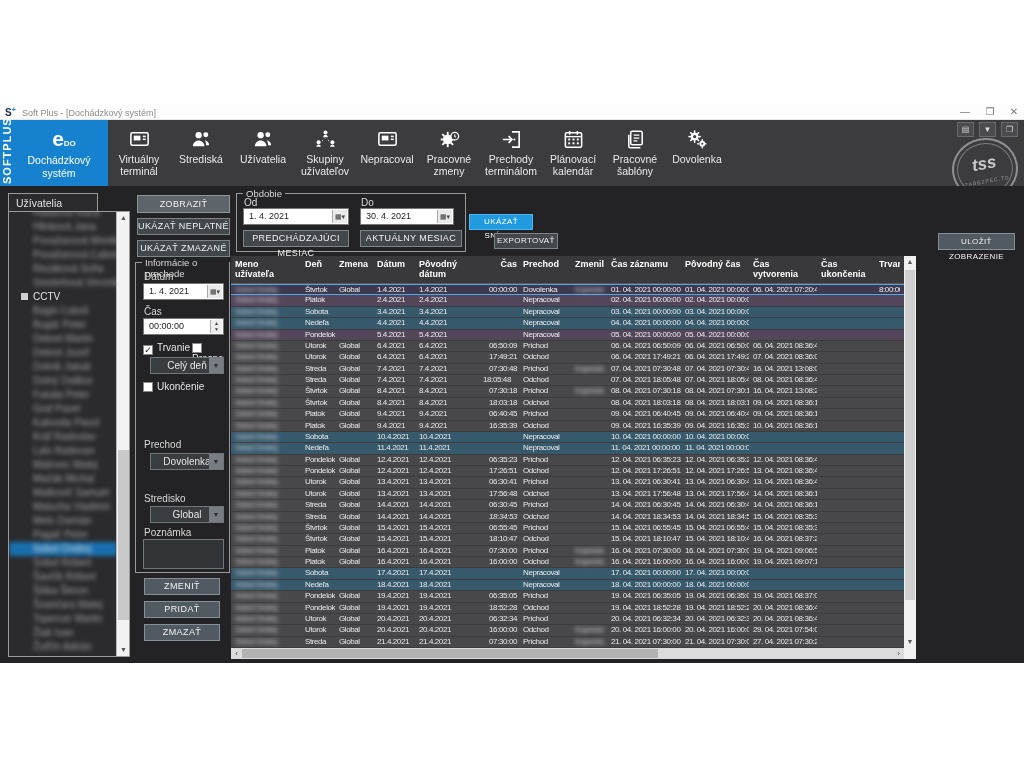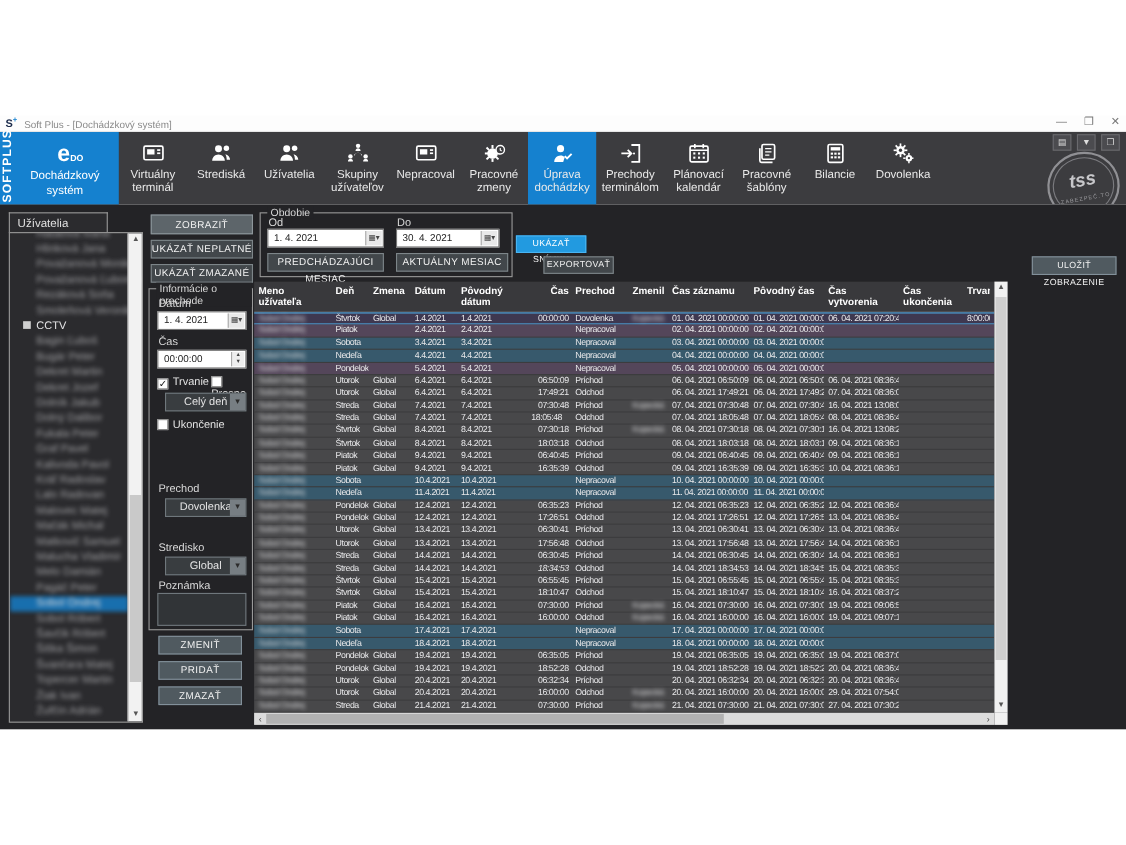--- a/index.html
+++ b/index.html
@@ -151,25 +151,20 @@
                 <rect x="14.1" y="11.05" width="3.2" height="1.9"></rect>
                 <rect x="9.2" y="4" width="1.9" height="3.2" transform="rotate(45 10.15 12)"></rect>
                 <rect x="9.2" y="16.8" width="1.9" height="3.2" transform="rotate(45 10.15 12)"></rect>
                 <rect x="9.2" y="4" width="1.9" height="3.2" transform="rotate(-45 10.15 12)"></rect>
                 <rect x="9.2" y="16.8" width="1.9" height="3.2" transform="rotate(-45 10.15 12)"></rect>
                 <circle cx="10.15" cy="12" r="5"></circle>
               </g>
               <circle cx="17.5" cy="8.5" r="4" fill="#3c3c3f" stroke="#fff" stroke-width="1.3"></circle>
               <path d="M17.5 6.9v1.8l1.3.9" stroke="#fff" stroke-width="1.1" fill="none"></path>
             </svg></span><span>Pracovné zmeny</span></div>
-        <div class="nav-item active"><span class="nicon"><svg viewBox="0 0 24 24">
-              <circle cx="10" cy="7.5" r="3.4" fill="#fff"></circle>
-              <path d="M4 20c0-3.3 2.7-6 6-6 1.6 0 3 .6 4 1.6L12.5 20z" fill="#fff"></path>
-              <path d="M14 14.5l2.2 2.2 4.3-4.3" stroke="#fff" stroke-width="1.8" fill="none"></path>
-            </svg></span><span>Úprava dochádzky</span></div>
         <div class="nav-item"><span class="nicon"><svg viewBox="0 0 24 24">
               <path d="M12.5 4H20v16h-7.5" fill="none" stroke="#fff" stroke-width="1.7"></path>
               <path d="M3 12h9M9 8.5l3.5 3.5L9 15.5" fill="none" stroke="#fff" stroke-width="1.7"></path>
               <circle cx="15" cy="12" r="1" fill="#fff"></circle>
             </svg></span><span>Prechody terminálom</span></div>
         <div class="nav-item"><span class="nicon"><svg viewBox="0 0 24 24">
               <rect x="3.5" y="5" width="17" height="15" rx="1.5" fill="none" stroke="#fff" stroke-width="1.6"></rect>
               <path d="M3.5 9h17" stroke="#fff" stroke-width="1.4"></path>
               <path d="M8 3v4M16 3v4" stroke="#fff" stroke-width="1.6"></path>
               <g fill="#fff">
@@ -179,32 +174,20 @@
                 <rect x="6.5" y="15" width="2" height="2"></rect>
                 <rect x="11" y="15" width="2" height="2"></rect>
                 <rect x="15.5" y="15" width="2" height="2"></rect>
               </g>
             </svg></span><span>Plánovací kalendár</span></div>
         <div class="nav-item"><span class="nicon"><svg viewBox="0 0 24 24">
               <rect x="7" y="3.5" width="12" height="14" rx="1.5" fill="none" stroke="#fff" stroke-width="1.6"></rect>
               <path d="M5 7v12c0 .8.7 1.5 1.5 1.5H17" fill="none" stroke="#fff" stroke-width="1.6"></path>
               <path d="M10 7.5h6M10 10.5h6M10 13.5h4" stroke="#fff" stroke-width="1.2"></path>
             </svg></span><span>Pracovné šablóny</span></div>
-        <div class="nav-item"><span class="nicon"><svg viewBox="0 0 24 24">
-              <rect x="5" y="3.5" width="14" height="17" rx="1.5" fill="none" stroke="#fff" stroke-width="1.6"></rect>
-              <rect x="7.5" y="6" width="9" height="3.2" fill="#fff"></rect>
-              <g fill="#fff">
-                <rect x="7.5" y="11.2" width="2.2" height="2"></rect>
-                <rect x="10.9" y="11.2" width="2.2" height="2"></rect>
-                <rect x="14.3" y="11.2" width="2.2" height="2"></rect>
-                <rect x="7.5" y="14.7" width="2.2" height="2"></rect>
-                <rect x="10.9" y="14.7" width="2.2" height="2"></rect>
-                <rect x="14.3" y="14.7" width="2.2" height="2"></rect>
-              </g>
-            </svg></span><span>Bilancie</span></div>
         <div class="nav-item"><span class="nicon"><svg viewBox="0 0 24 24">
               <g fill="#fff">
                 <rect x="8.2" y="2.5" width="1.6" height="2.8"></rect>
                 <rect x="8.2" y="12.7" width="1.6" height="2.8"></rect>
                 <rect x="2.5" y="8.2" width="2.8" height="1.6"></rect>
                 <rect x="12.7" y="8.2" width="2.8" height="1.6"></rect>
                 <rect x="8.2" y="2.5" width="1.6" height="2.8" transform="rotate(45 9 9)"></rect>
                 <rect x="8.2" y="12.7" width="1.6" height="2.8" transform="rotate(45 9 9)"></rect>
                 <rect x="8.2" y="2.5" width="1.6" height="2.8" transform="rotate(-45 9 9)"></rect>
                 <rect x="8.2" y="12.7" width="1.6" height="2.8" transform="rotate(-45 9 9)"></rect>

